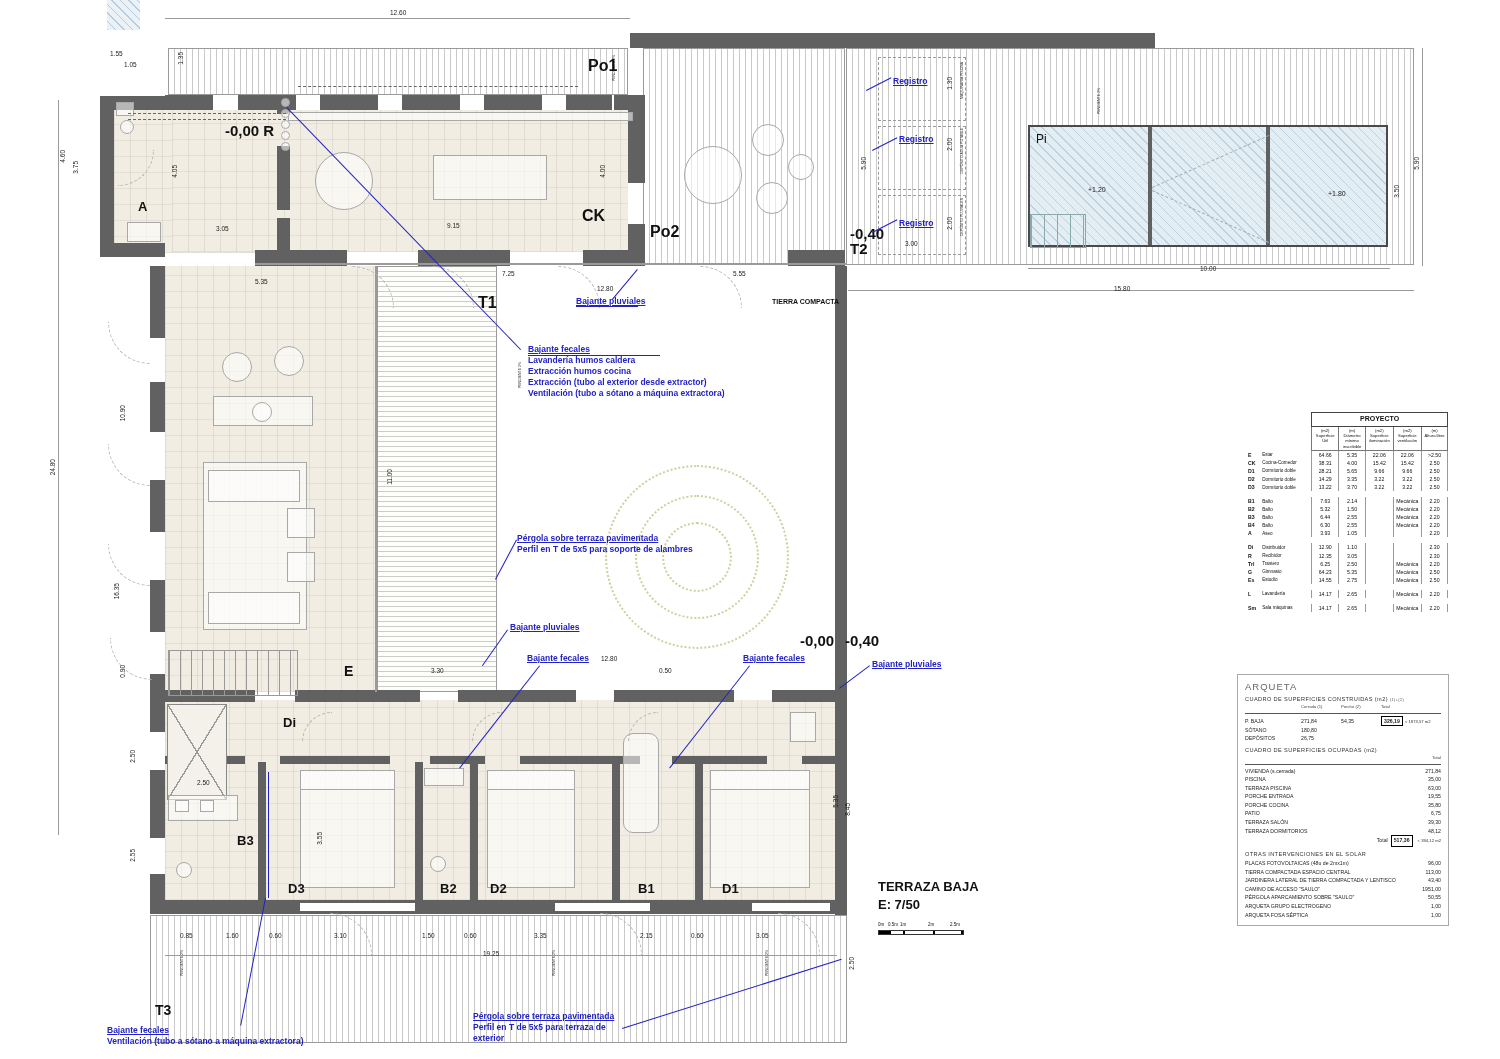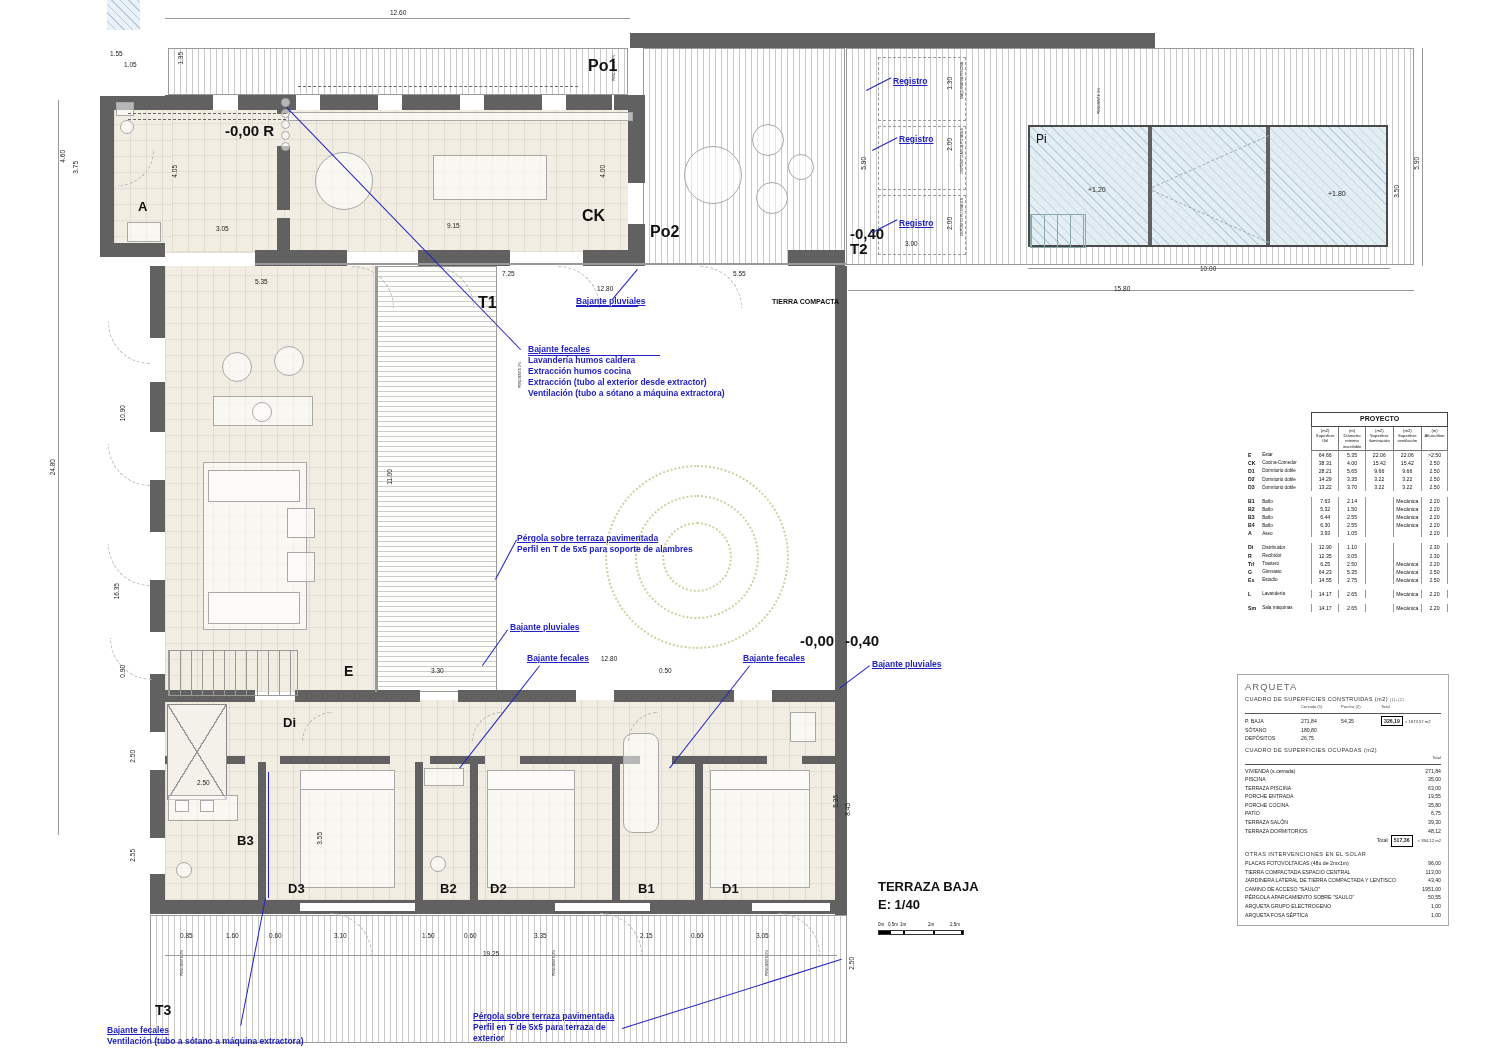--- a/index.html
+++ b/index.html
@@ -74,21 +74,21 @@
   .vrule{border-top:1px solid #555;margin:2px 0;}
   .vtotalrow{display:flex;justify-content:flex-end;align-items:center;gap:3px;line-height:1.9;}
 </style>
 </head>
 <body>
 
 <div id="canvas">
 
   <div class="ptitle">
     <div>TERRAZA BAJA</div>
-    <div>E: 1/40</div>
+    <div>E: 7/50</div>
   </div>
   <div class="sbarlabels" id="sbarlabels">
       <span style="left: 0px;">0m</span>
       <span style="left: 10px;">0.5m</span>
       <span style="left: 22px;">1m</span>
       <span style="left: 50px;">2m</span>
       <span style="left: 72px;">2.5m</span>
     </div>
   <div class="sbar"></div>
 

